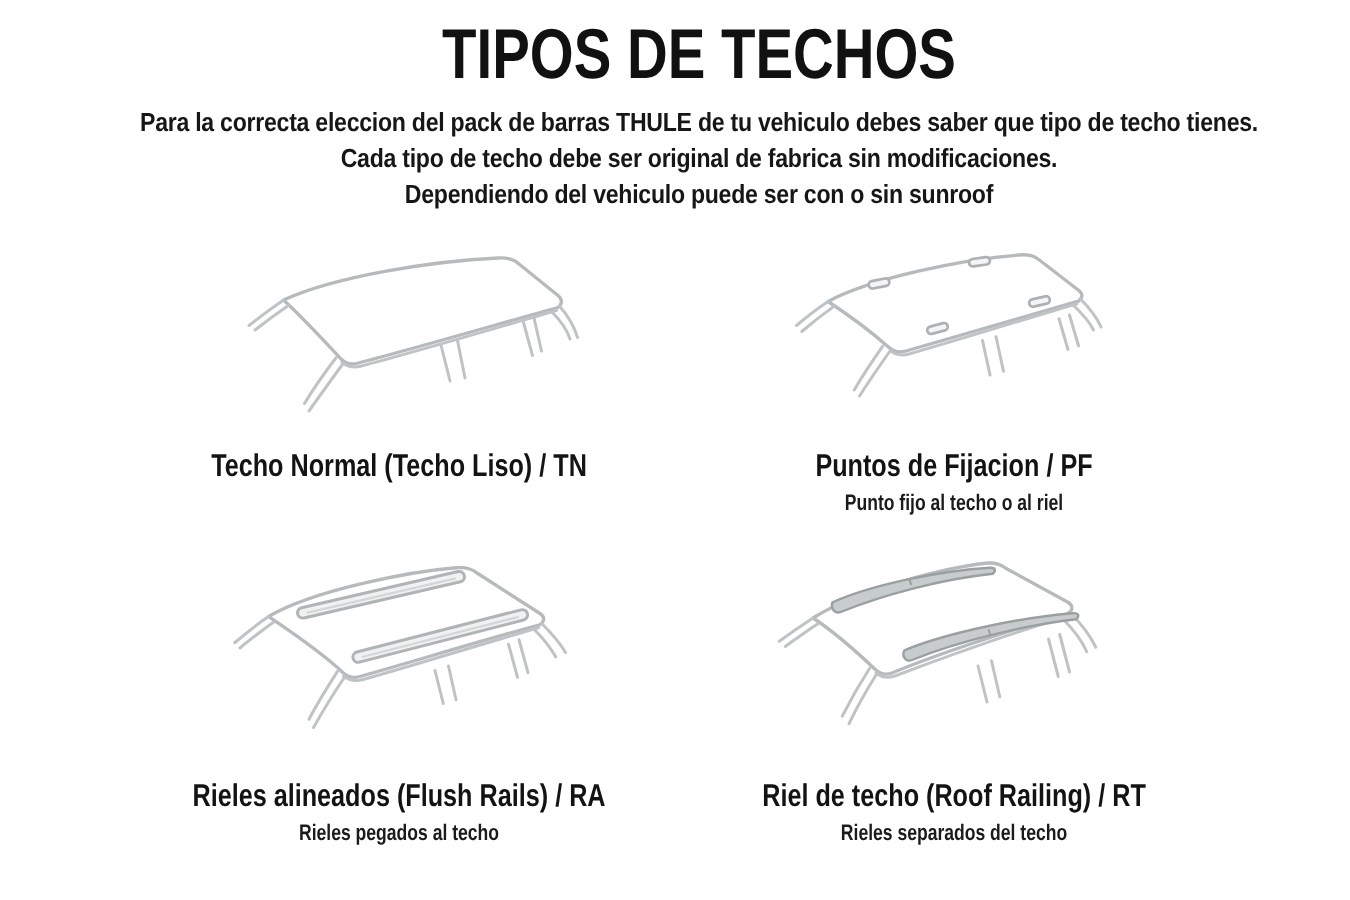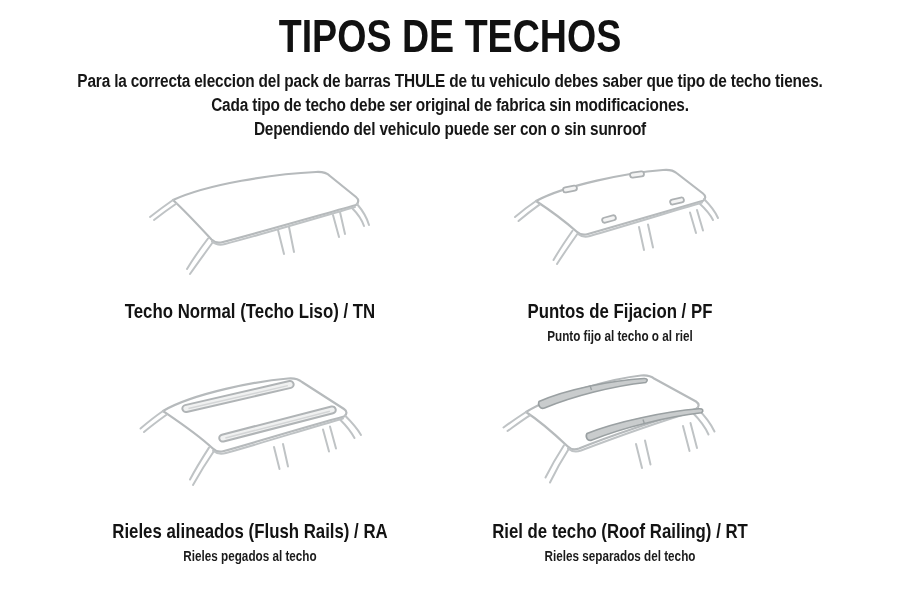--- a/index.html
+++ b/index.html
@@ -1,18 +1,18 @@
 <!DOCTYPE html>
 <html><head>
 <meta charset="utf-8">
 <style>
   html,body{margin:0;padding:0;background:#ffffff;}
   .canvas{
     position:relative;width:850px;height:600px;background:#ffffff;overflow:hidden;
-    font-family:"Liberation Sans", sans-serif;color:#141414;
+    font-family:"Liberation Sans", sans-serif;color:#141414;margin-left:16px;
   }
   .title{
     position:absolute;top:8px;left:0;width:900px;margin:0;
     text-align:center;font-size:47px;font-weight:bold;letter-spacing:0px;
     transform:scaleX(0.80);transform-origin:50% 50%;white-space:nowrap;color:#111;
   }
   .intro{
     position:absolute;top:69px;left:0;width:900px;text-align:center;
     font-size:17.5px;font-weight:bold;line-height:24px;letter-spacing:-0.2px;
     transform:scaleX(0.88);transform-origin:50% 0;color:#161616;

